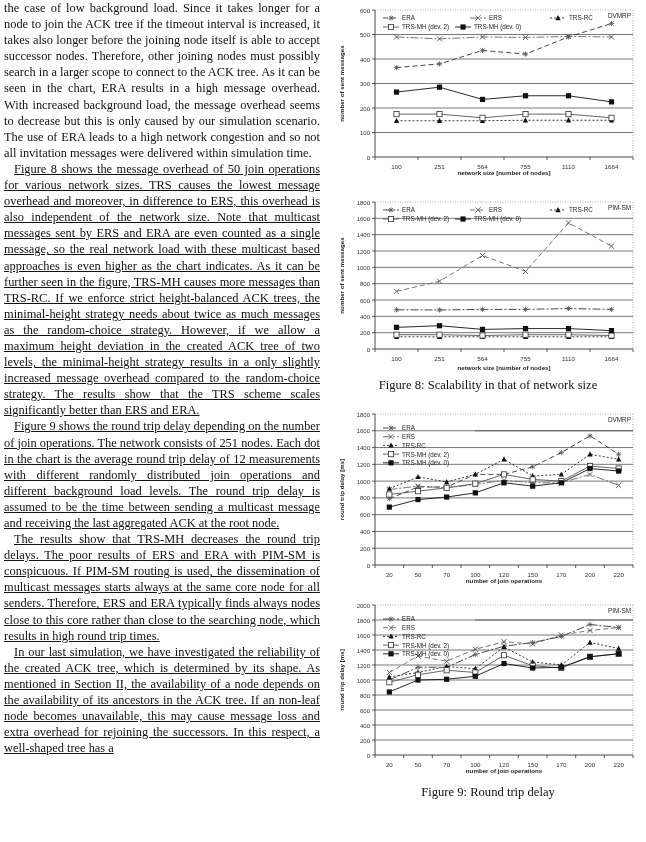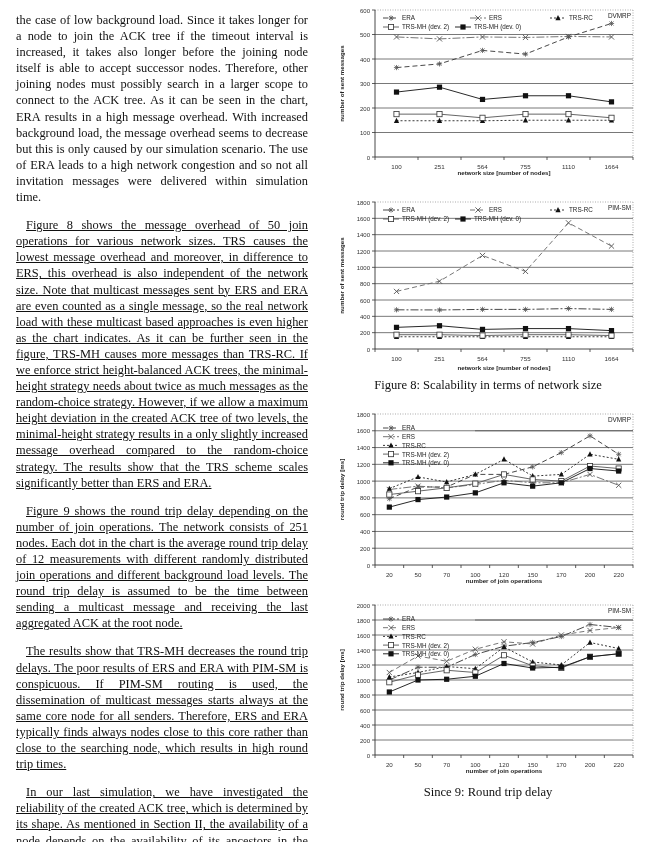--- a/index.html
+++ b/index.html
@@ -1,18 +1,18 @@
 <!DOCTYPE html>
 <html><head>
 <meta charset="utf-8">
 <style>
   html, body { margin:0; padding:0; background:#fff; }
   body { width:646px; height:842px; position:relative; overflow:hidden; font-family:"Liberation Serif", "DejaVu Serif", serif; color:#111; }
   .col-left { position:absolute; left:4px; top:0; width:316px; font-size:12.4px; line-height:16.1px; text-align:justify; }
-  .col-left p { margin:12px; }
+  .col-left p { margin:0; }
   .col-left p.indent { text-indent:10px;text-decoration:underline; }
   .chart { position:absolute; left:330px; width:316px; }
   .chart svg { display:block; }
   .caption { position:absolute; left:330px; width:316px; text-align:center; font-size:12.6px; }
   .col-right-text { position:absolute; left:330px; top:852px; width:316px; font-size:15px; line-height:16.1px; text-align:justify;margin-left:8px; }
   .col-right-text p { margin:0; }
   svg text { font-family:"Liberation Sans", "DejaVu Sans", sans-serif; }
 </style>
 </head>
 <body>
@@ -257,21 +257,21 @@
           <text x="72" y="31.4" font-size="6.3" fill="#222">TRS-MH (dev. 2)</text>
         </g>
         <g>
           <line x1="125" x2="141" y1="29" y2="29" stroke="#111" stroke-width="0.9"></line>
           <rect x="130.4" y="26.4" width="5.2" height="5.2" fill="#111"></rect>
           <text x="144" y="31.4" font-size="6.3" fill="#222">TRS-MH (dev. 0)</text>
         </g>
       </g>
     </svg>
 </div>
-<div class="caption" style="top:378px;">Figure 8: Scalability in terms of network size</div>
+<div class="caption" style="top:378px;">Figure 8: Scalability in that of network size</div>
 
 <div class="chart" style="top:400px;">
   <svg id="c2" width="316" height="190">
       <line x1="42" x2="45" y1="165" y2="165" stroke="#333" stroke-width="0.8"></line>
       <text x="40" y="167.5" font-size="6" text-anchor="end" fill="#333">0</text>
       <line x1="45" x2="303" y1="148.22222222222223" y2="148.22222222222223" stroke="#555" stroke-width="0.8"></line>
       <line x1="42" x2="45" y1="148.22222222222223" y2="148.22222222222223" stroke="#333" stroke-width="0.8"></line>
       <text x="40" y="150.72222222222223" font-size="6" text-anchor="end" fill="#333">200</text>
       <line x1="45" x2="303" y1="131.44444444444446" y2="131.44444444444446" stroke="#555" stroke-width="0.8"></line>
       <line x1="42" x2="45" y1="131.44444444444446" y2="131.44444444444446" stroke="#333" stroke-width="0.8"></line>
@@ -554,17 +554,17 @@
         </g>
         <g>
           <line x1="53" x2="69" y1="58.8" y2="58.8" stroke="#111" stroke-width="0.9"></line>
           <rect x="58.4" y="56.199999999999996" width="5.2" height="5.2" fill="#111"></rect>
           <text x="72" y="61.199999999999996" font-size="6.3" fill="#222">TRS-MH (dev. 0)</text>
         </g>
       </g>
       <line x1="145" x2="303" y1="25" y2="25" stroke="#555" stroke-width="0.8"></line>
     </svg>
 </div>
-<div class="caption" style="top:785px;">Since 9: Round trip delay</div>
+<div class="caption" style="top:785px;">Figure 9: Round trip delay</div>
 
 <div class="col-right-text">
   <p>minimal number of inner nodes which is satisfied by height-balanced trees. Figure 10 shows the average num-</p>
 </div>
 
 </body></html>

